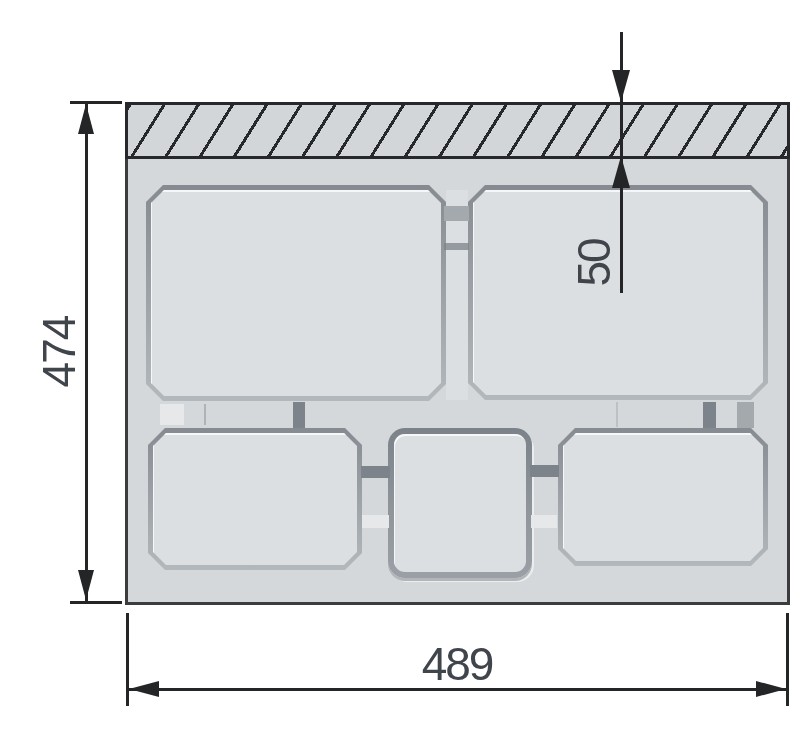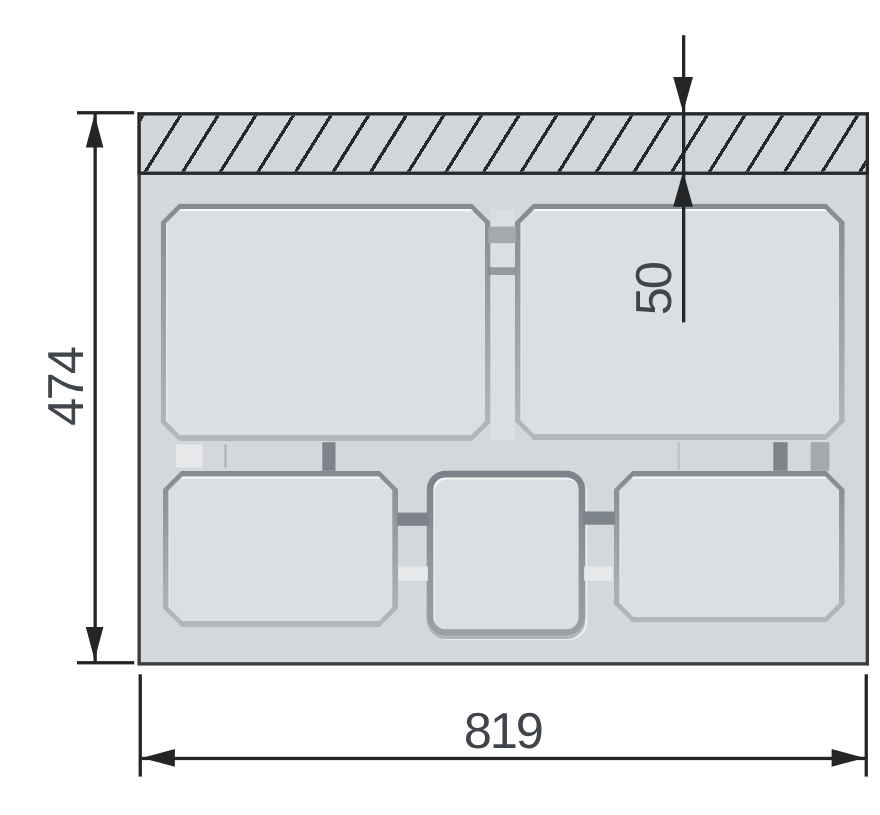--- a/index.html
+++ b/index.html
@@ -117,20 +117,20 @@
   <div class="abs dline" style="left:85px;top:103px;width:3px;height:500px;"></div>
   <div class="abs arr up" style="left:78px;top:104px;"></div>
   <div class="abs arr down" style="left:78px;top:570px;"></div>
   <div class="abs dim-label v" style="left:19px;top:332px;width:80px;height:40px;">474</div>
 
   <div class="abs dline" style="left:126px;top:613px;width:3px;height:93px;"></div>
   <div class="abs dline" style="left:786px;top:613px;width:3px;height:93px;"></div>
   <div class="abs dline" style="left:127px;top:688px;width:661px;height:3px;"></div>
   <div class="abs arr left" style="left:129px;top:681px;"></div>
   <div class="abs arr right" style="left:756px;top:681px;"></div>
-  <div class="abs dim-label" style="left:417px;top:644px;width:80px;height:40px;">819</div>
+  <div class="abs dim-label" style="left:417px;top:644px;width:80px;height:40px;">489</div>
 
   <div class="abs dline" style="left:620px;top:32px;width:3px;height:261px;"></div>
   <div class="abs arr down big" style="left:612px;top:70px;"></div>
   <div class="abs arr up big" style="left:612px;top:156px;"></div>
   <div class="abs dim-label v" style="left:564px;top:243px;width:60px;height:40px;">50</div>
 
 </div>
 
 </body></html>

